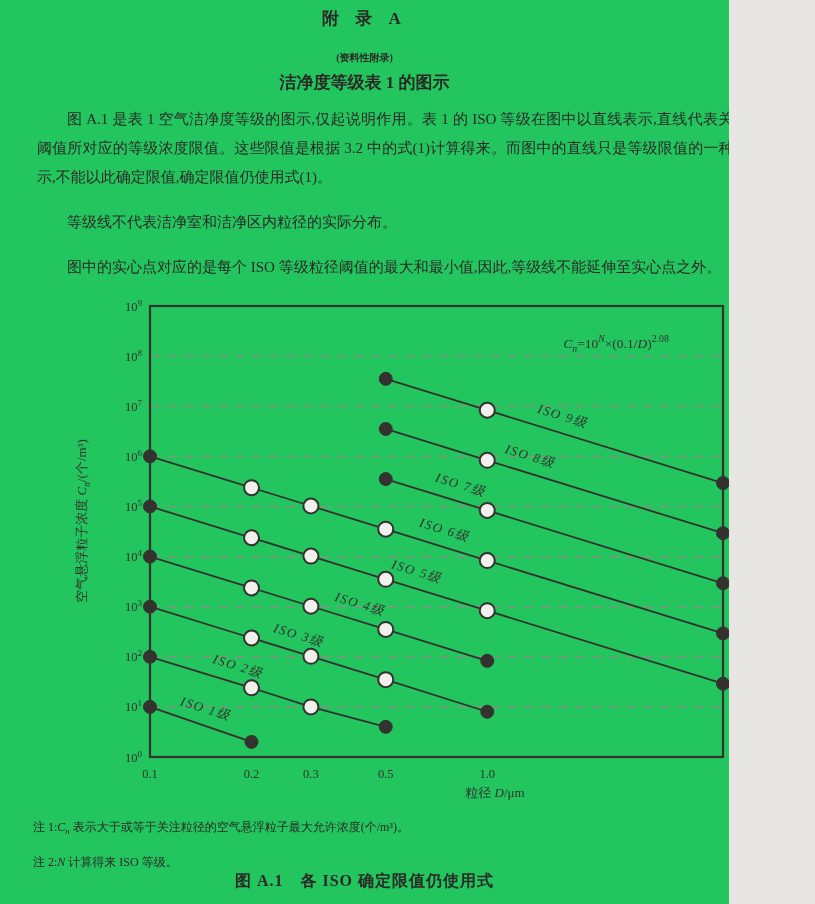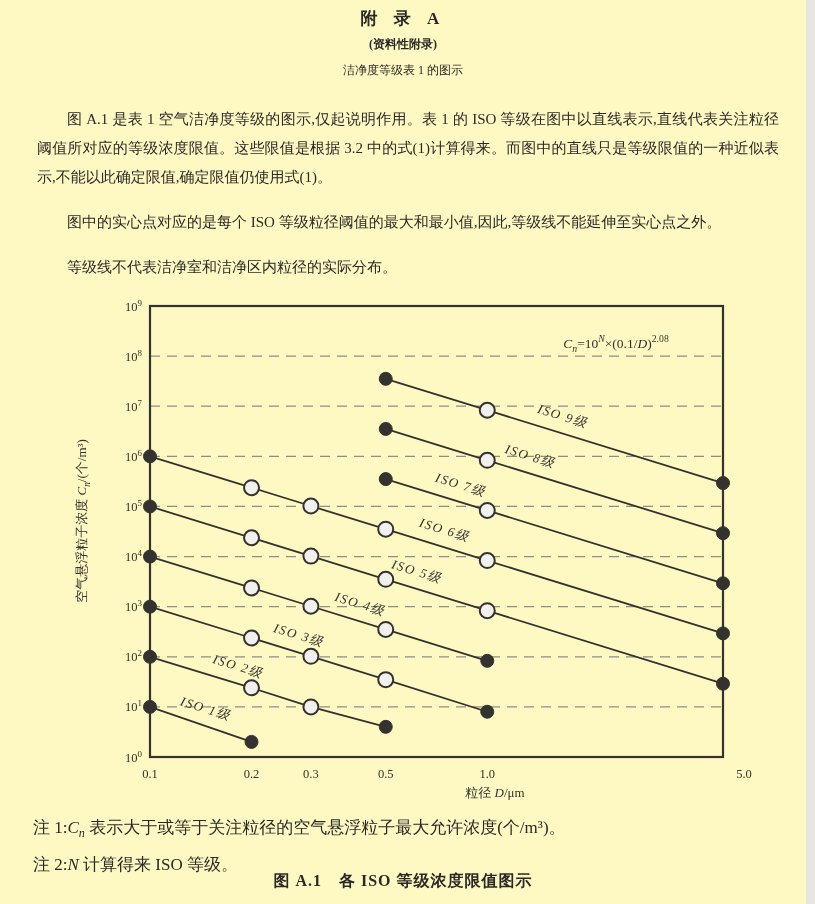--- a/index.html
+++ b/index.html
@@ -1,33 +1,33 @@
 <!DOCTYPE html>
 <html><head>
 <meta charset="utf-8">
 <style>
   html,body{margin:0;padding:0;background:#e8e6e2;}
   .page{
     position:relative;
-    width:806px;height:904px;
-    background:#fef9c3;
+    width:729px;height:904px;
+    background:#22c55e;
     font-family:"Liberation Serif","DejaVu Serif",serif;
     color:#2b2926;
     overflow:hidden;
   }
   .titles{position:absolute;top:5px;left:0;width:100%;text-align:center;}
   .t1{font-size:17px;font-weight:bold;letter-spacing:6px;line-height:27px;}
-  .t2{font-size:12px;font-weight:bold;line-height:25px;}
-  .t3{font-size:12px;font-weight:normal;line-height:26px;}
+  .t2{font-size:10px;font-weight:bold;line-height:25px;margin-top:13px;}
+  .t3{font-size:17px;font-weight:bold;line-height:26px;}
   .body-text{
     position:absolute;top:89px;left:21px;width:774px;
     font-size:15px;line-height:29px;text-align:justify;
   }
   .body-text p{margin:16px;text-indent:2em;}
-  .notes{position:absolute;top:812px;left:33px;width:760px;font-size:17px;line-height:31px;}
+  .notes{position:absolute;top:812px;left:33px;width:760px;font-size:12px;line-height:31px;}
   .note{white-space:nowrap;}
   .caption{
     position:absolute;top:871px;left:0;width:100%;text-align:center;
     font-size:16px;font-weight:bold;letter-spacing:1px;
   }
   .chart{position:absolute;top:280px;left:0;}
   svg text{font-family:"Liberation Serif","DejaVu Serif",serif;}
   sub,sup{font-size:0.72em;}
 </style>
 </head>
@@ -36,22 +36,22 @@
 <div class="page">
 
   <div class="titles">
     <div class="t1">附 录 A</div>
     <div class="t2">(资料性附录)</div>
     <div class="t3">洁净度等级表 1 的图示</div>
   </div>
 
   <div class="body-text">
     <p>图 A.1 是表 1 空气洁净度等级的图示,仅起说明作用。表 1 的 ISO 等级在图中以直线表示,直线代表关注粒径阈值所对应的等级浓度限值。这些限值是根据 3.2 中的式(1)计算得来。而图中的直线只是等级限值的一种近似表示,不能以此确定限值,确定限值仍使用式(1)。</p>
+    <p>等级线不代表洁净室和洁净区内粒径的实际分布。</p>
     <p>图中的实心点对应的是每个 ISO 等级粒径阈值的最大和最小值,因此,等级线不能延伸至实心点之外。</p>
-    <p>等级线不代表洁净室和洁净区内粒径的实际分布。</p>
   </div>
 
   <svg class="chart" width="815" height="535" viewBox="0 280 815 535">
       <line x1="150" x2="723" y1="356.11111111111114" y2="356.11111111111114" stroke="#8f8d85" stroke-width="1.2" stroke-dasharray="10 7"></line>
       <line x1="150" x2="723" y1="406.22222222222223" y2="406.22222222222223" stroke="#8f8d85" stroke-width="1.2" stroke-dasharray="10 7"></line>
       <line x1="150" x2="723" y1="456.33333333333337" y2="456.33333333333337" stroke="#8f8d85" stroke-width="1.2" stroke-dasharray="10 7"></line>
       <line x1="150" x2="723" y1="506.44444444444446" y2="506.44444444444446" stroke="#8f8d85" stroke-width="1.2" stroke-dasharray="10 7"></line>
       <line x1="150" x2="723" y1="556.5555555555555" y2="556.5555555555555" stroke="#8f8d85" stroke-width="1.2" stroke-dasharray="10 7"></line>
       <line x1="150" x2="723" y1="606.6666666666667" y2="606.6666666666667" stroke="#8f8d85" stroke-width="1.2" stroke-dasharray="10 7"></line>
       <line x1="150" x2="723" y1="656.7777777777778" y2="656.7777777777778" stroke="#8f8d85" stroke-width="1.2" stroke-dasharray="10 7"></line>
@@ -131,15 +131,15 @@
       <text x="616" y="348" text-anchor="middle" font-size="13.5" fill="#34322e"><tspan font-style="italic">C</tspan><tspan dy="4" font-size="9.719999999999999" font-style="italic">n</tspan><tspan dy="-4">=10</tspan><tspan dy="-6" font-size="9.719999999999999" font-style="italic">N</tspan><tspan dy="6">×(0.1/</tspan><tspan font-style="italic">D</tspan><tspan>)</tspan><tspan dy="-6" font-size="9.719999999999999">2.08</tspan></text>
       <text x="495" y="797" text-anchor="middle" font-size="13" fill="#34322e"><tspan>粒径 </tspan><tspan font-style="italic">D</tspan><tspan>/μm</tspan></text>
       <text x="86" y="521" text-anchor="middle" font-size="13" fill="#34322e" transform="rotate(-90 86 521)"><tspan>空气悬浮粒子浓度  </tspan><tspan font-style="italic">C</tspan><tspan dy="4" font-size="9.36" font-style="italic">n</tspan><tspan dy="-4">/(个/m³)</tspan></text>
     </svg>
 
   <div class="notes">
     <div class="note"><span>注 1:</span><span style="font-style: italic;">C</span><sub style="font-style: italic;">n</sub><span> 表示大于或等于关注粒径的空气悬浮粒子最大允许浓度(个/m³)。</span></div>
     <div class="note"><span>注 2:</span><span style="font-style: italic;">N</span><span> 计算得来 ISO 等级。</span></div>
   </div>
 
-  <div class="caption">图 A.1　各 ISO 等级浓度限值图示</div>
+  <div class="caption">图 A.1　各 ISO 确定限值仍使用式</div>
 
 </div>
 
 </body></html>

